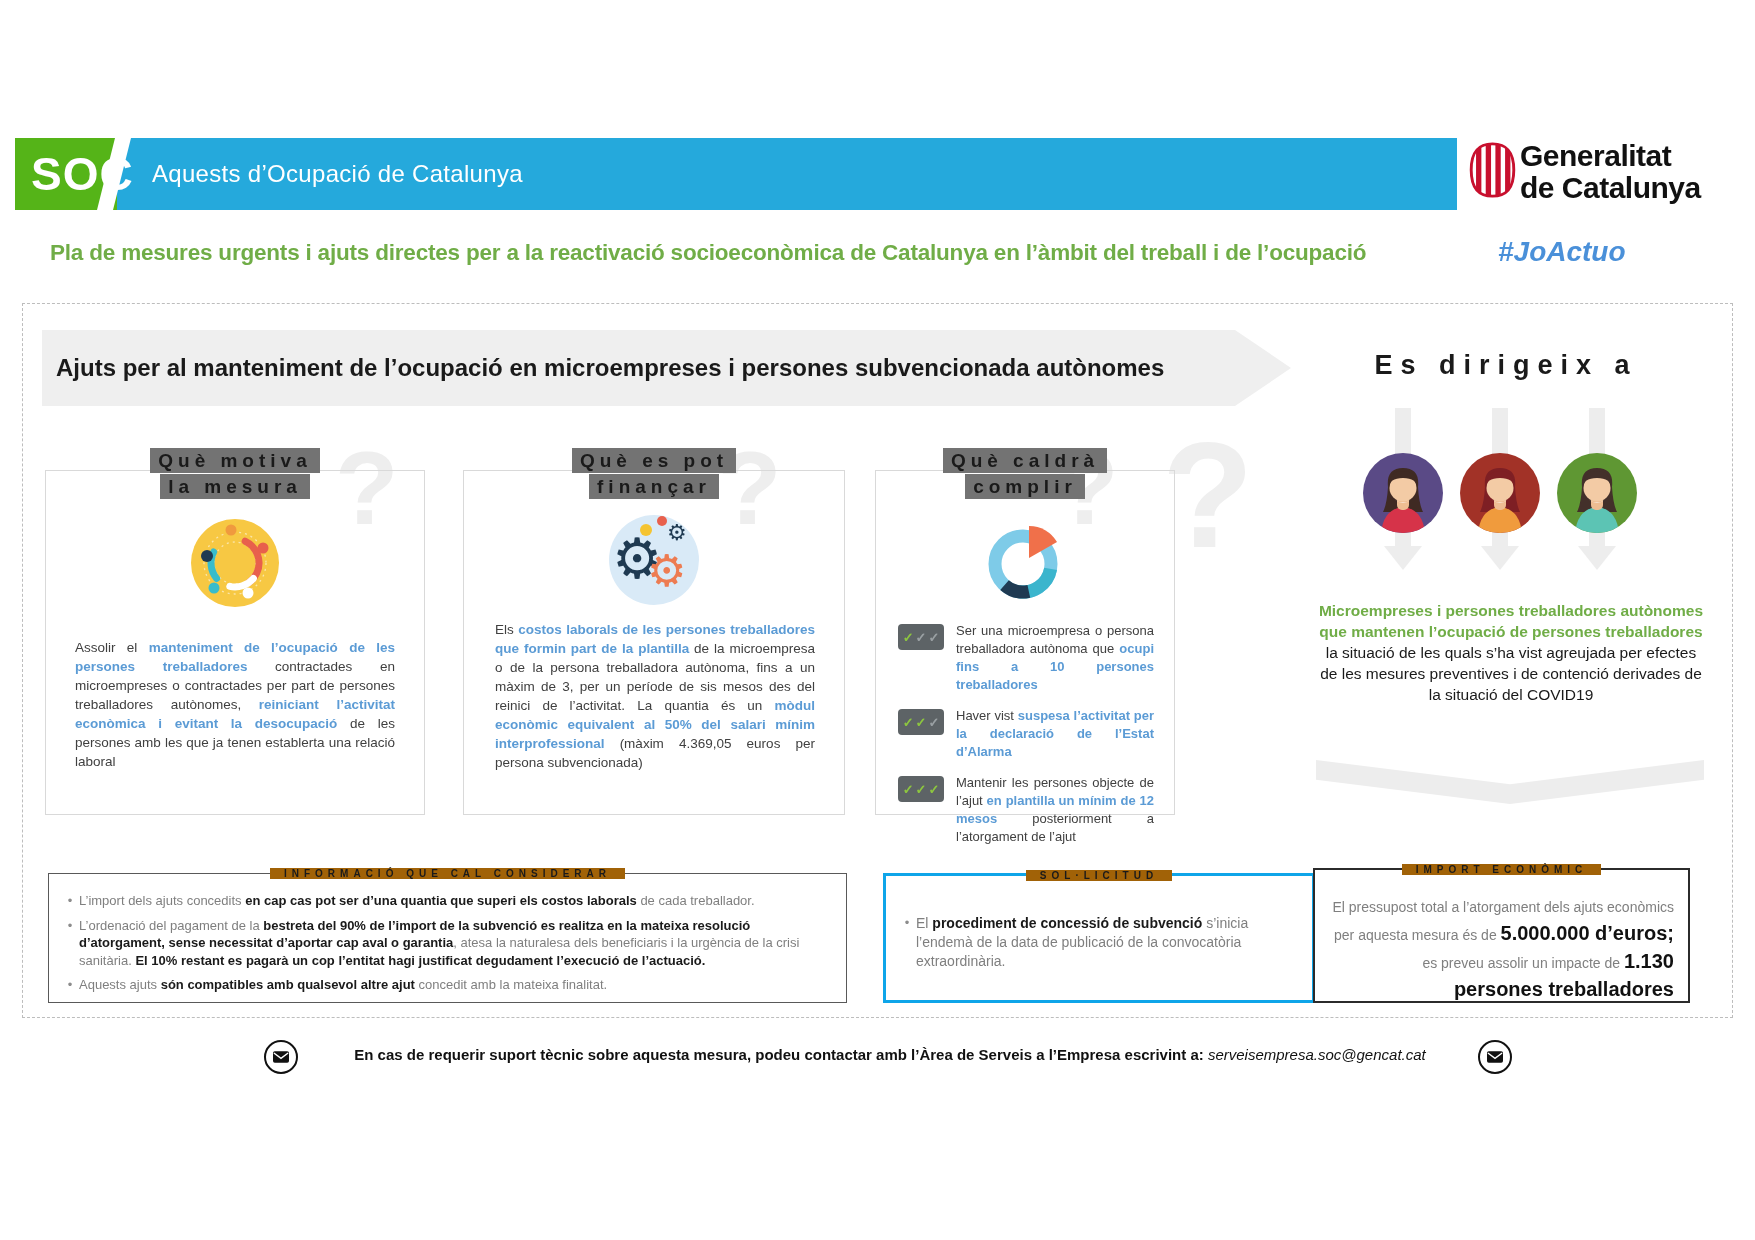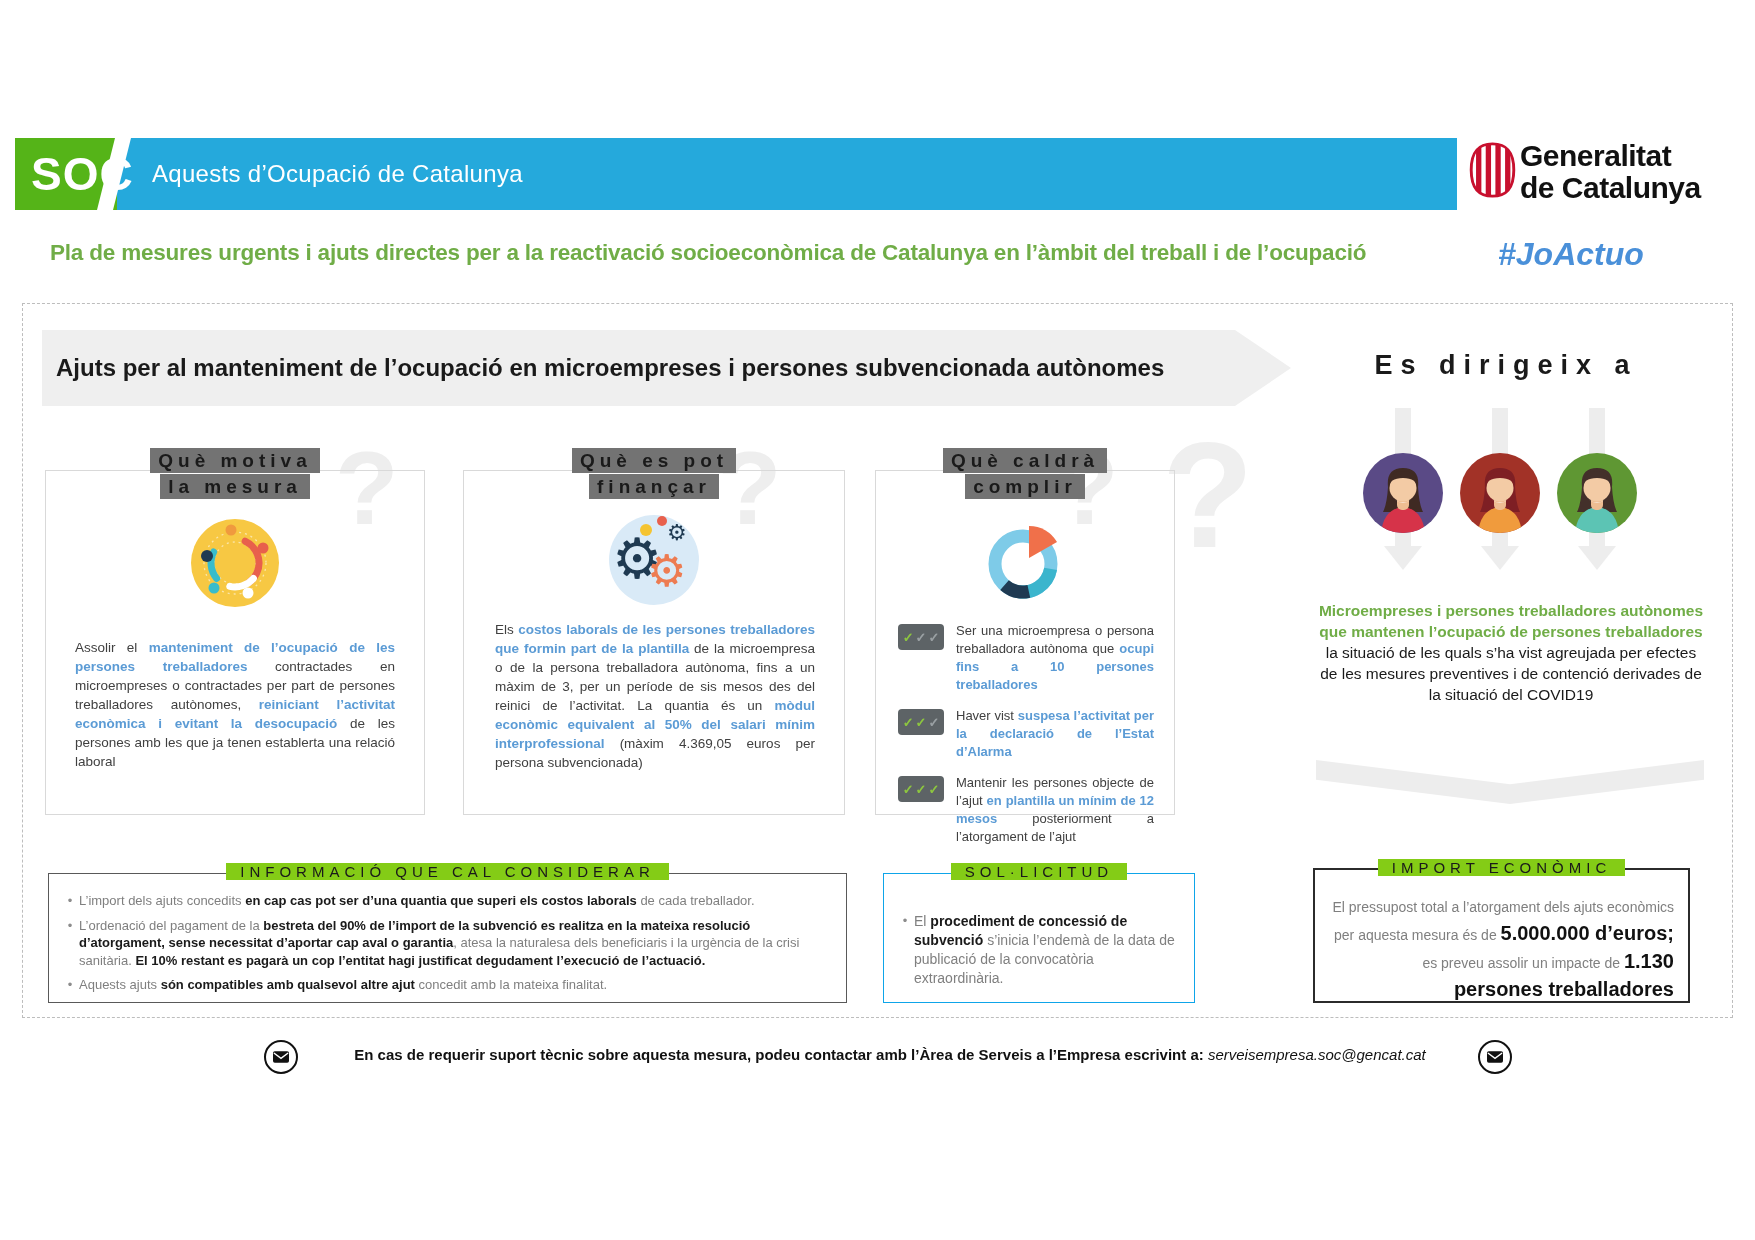--- a/index.html
+++ b/index.html
@@ -13,21 +13,21 @@
            display:flex;align-items:center;padding-left:16px;box-sizing:border-box;}
   .soc-box span{color:#fff;font-size:46px;font-weight:bold;letter-spacing:1px;}
   .header-slant{left:106px;top:138px;width:16px;height:72px;background:#fff;transform:skewX(-14deg);z-index:3;}
   .service-name{left:152px;top:138px;height:72px;display:flex;align-items:center;color:#fff;
                 font-size:24px;z-index:4;letter-spacing:.3px;}
   .gencat{left:1465px;top:140px;display:flex;align-items:center;gap:0;}
   .gencat-text{font-size:30px;font-weight:bold;color:#111;line-height:32px;letter-spacing:-.5px;}
 
   
   .page-title{left:50px;top:240px;width:1440px;font-size:22.5px;font-weight:bold;color:#70ad47;letter-spacing:-.2px;}
-  .hashtag{left:1498px;top:236px;font-size:32px;font-weight:bold;font-style:italic;color:#4a90d9;}
+  .hashtag{left:1498px;top:236px;font-size:28px;font-weight:bold;font-style:italic;color:#4a90d9;}
 
   
   .content-region{left:22px;top:303px;width:1711px;height:715px;border:1px dashed #bdbdbd;box-sizing:border-box;}
 
   
   .banner{left:42px;top:330px;width:1193px;height:76px;background:#efefef;display:flex;align-items:center;z-index:1;}
   .banner-title{padding-left:14px;font-size:24px;font-weight:bold;color:#1a1a1a;}
   .banner-tip{left:1235px;top:330px;width:0;height:0;border-top:38px solid transparent;
               border-bottom:38px solid transparent;border-left:56px solid #efefef;}
   .target-heading{left:1310px;top:350px;width:392px;text-align:center;font-size:27px;font-weight:bold;
@@ -74,24 +74,24 @@
   .av-arrow{width:16px;background:#ededed;top:408px;height:138px;z-index:0;}
   .av-head{top:546px;width:0;height:0;border-left:19px solid transparent;border-right:19px solid transparent;
            border-top:24px solid #ededed;z-index:0;}
   .avatar{z-index:1;}
   .target-desc{left:1318px;top:600px;width:386px;text-align:center;font-size:15.5px;line-height:21px;color:#1a1a1a;z-index:1;}
   .down-chevron{left:1316px;top:760px;width:388px;height:44px;background:#ededed;
                 clip-path:polygon(0 0,50% 55%,100% 0,100% 45%,50% 100%,0 45%);}
 
   
   .info-box{left:48px;top:873px;width:799px;height:130px;border:1px solid #595959;box-sizing:border-box;}
-  .sol-box{left:883px;top:873px;width:312px;height:130px;border:1px solid #0ea5e9;box-sizing:border-box;}
+  .sol-box{left:883px;top:873px;width:432px;height:130px;border:3px solid #0ea5e9;box-sizing:border-box;}
   .imp-box{left:1313px;top:868px;width:377px;height:135px;border:2px solid #2b2b2b;box-sizing:border-box;}
   .sec-title{position:absolute;top:-11px;left:0;width:100%;text-align:center;}
-  .sec-title span{display:inline-block;background:#84cc16;padding:0 14px;font-size:15px;font-weight:normal;
+  .sec-title span{display:inline-block;background:#a16207;padding:0 14px;font-size:10px;font-weight:bold;
                   letter-spacing:5px;color:#1a1a1a;}
   .bullets{padding:18px 16px 0 12px;}
   .bullet{display:flex;margin-bottom:7px;}
   .bullet .dot{flex:none;width:18px;color:#8c8c8c;font-size:13px;line-height:17.5px;text-align:center;}
   .bullet .btxt{font-size:13px;line-height:17.5px;}
   .sol-box .bullets{padding-top:38px;}
   .sol-box .btxt{font-size:14px;line-height:19px;}
   .imp-body{padding:24px 14px 0 14px;text-align:right;font-size:14px;line-height:26px;color:#595959;}
 
   

